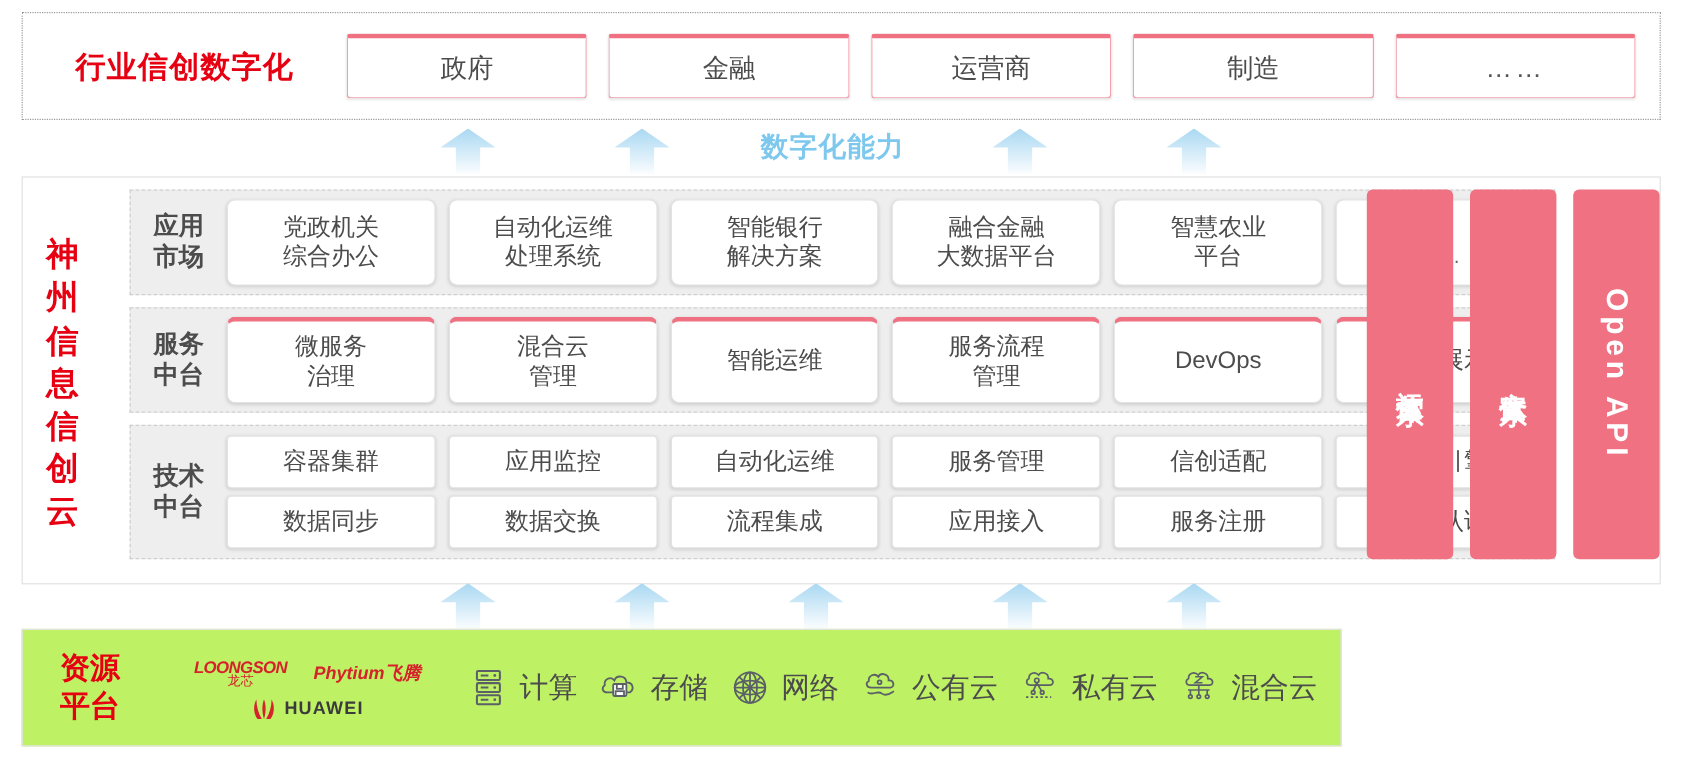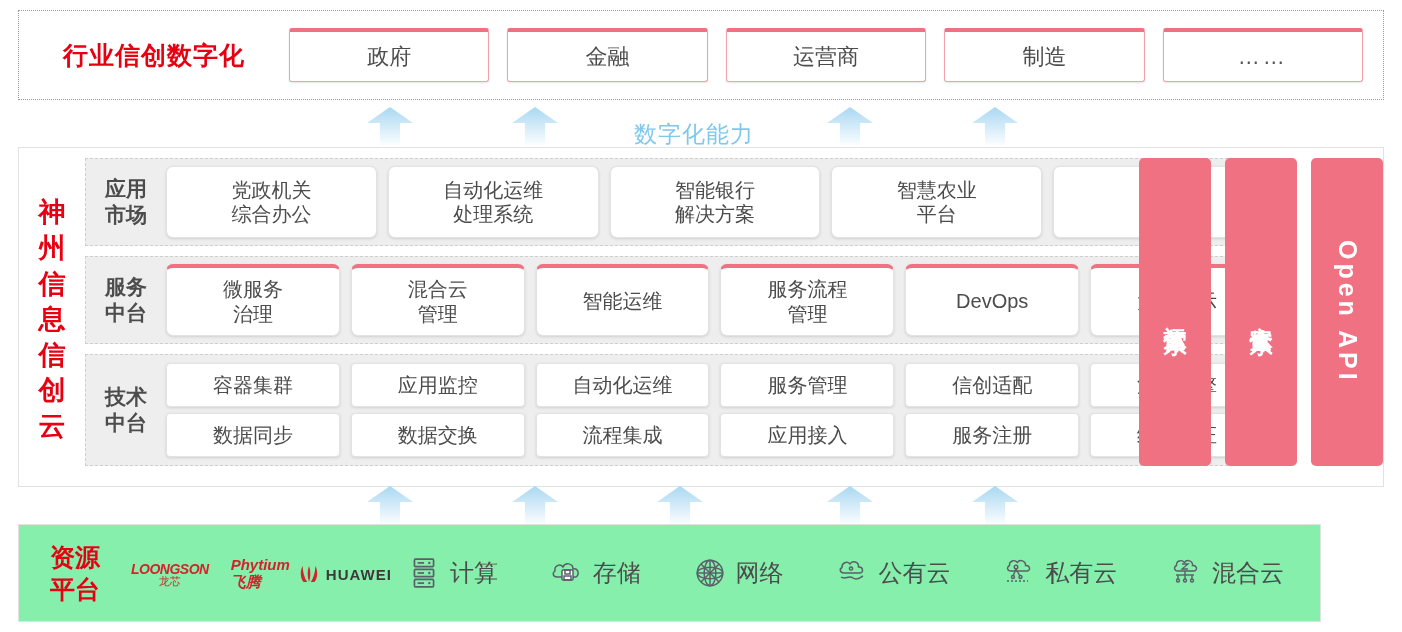--- a/index.html
+++ b/index.html
@@ -36,22 +36,22 @@
   }
   .industry-tab.dots { color: #555; letter-spacing: 3px; }
 
   
   .gap-upper {
     position: absolute; left: 18px; top: 101px;
     width: 1366px; height: 44px;
   }
   .cap-label {
     position: absolute; left: 616px; top: 6px;
-    font-size: 23px; color: #7ec8ee; font-weight: normal;
-    letter-spacing: 1px; white-space: nowrap; margin-top: 12px;
+    font-size: 23px; color: #7ec8ee; font-weight: bold;
+    letter-spacing: 1px; white-space: nowrap;
   }
   .arrow {
     position: absolute; bottom: 0;
     width: 46px; height: 38px;
     background: linear-gradient(to top, rgba(173,216,240,0.05), #a9d8f2);
     -webkit-clip-path: polygon(50% 0%, 100% 42%, 72% 42%, 72% 100%, 28% 100%, 28% 42%, 0% 42%);
     clip-path: polygon(50% 0%, 100% 42%, 72% 42%, 72% 100%, 28% 100%, 28% 42%, 0% 42%);
   }
 
   
@@ -62,21 +62,21 @@
     background: #fff;
     display: flex;
   }
   .cloud-title {
     width: 66px; padding: 6px 0 0 0;
     display: flex; flex-direction: column;
     align-items: center; justify-content: center;
     color: #e60012; font-size: 27px; font-weight: bold;
     line-height: 1.32;
   }
-  .cloud-body { flex: 1; position: relative; padding: 10px 14px 10px 0; }
+  .cloud-body { flex: 1; position: relative; padding: 10px 14px 10px 0; margin-left: 23px; }
 
   .layer {
     position: absolute; left: 0;
     background: #eeeeee;
     border: 1px dashed #cfcfcf;
     display: flex; align-items: center;
   }
   .layer-app { top: 10px;  height: 88px;  width: 1188px; }
   .layer-svc { top: 108px; height: 88px;  width: 1188px; }
   .layer-tech{ top: 206px; height: 112px; width: 1188px; }
@@ -117,31 +117,31 @@
   }
   .pillar .vt { writing-mode: vertical-rl; text-orientation: upright; line-height: 1.25; }
   .pillar .vt-latin { writing-mode: vertical-rl; text-orientation: mixed; letter-spacing: 4px; font-size: 25px; }
 
   
   .gap-lower { position: absolute; left: 18px; top: 488px; width: 1366px; height: 36px; }
 
   
   .resource-band {
     position: absolute; left: 18px; top: 524px;
-    width: 1303px; height: 98px;
-    border: 1px solid #e2e2e2; background: #86efac;
+    width: 1100px; height: 98px;
+    border: 1px solid #e2e2e2; background: #bef264;
     display: flex; align-items: center;
   }
   .res-title {
     width: 112px; text-align: center;
     color: #e60012; font-size: 25px; font-weight: bold;
     line-height: 1.3;
   }
   .vendor-logos {
-    width: 250px; display: flex; flex-direction: row;
+    width: 250px; display: flex; flex-direction: column;
     align-items: center; gap: 8px; padding-top: 2px;
   }
   .logo-row { display: flex; align-items: center; gap: 22px; }
   .logo-loongson { display: flex; flex-direction: column; align-items: center; line-height: 1; }
   .logo-loongson .en {
     font-size: 14px; font-weight: bold; font-style: italic;
     color: #d4232b; letter-spacing: -0.5px;
   }
   .logo-loongson .cn { font-size: 11px; color: #d4232b; font-weight: normal; }
   .logo-phytium { font-size: 15px; font-weight: bold; font-style: italic; color: #d4232b; }
@@ -208,20 +208,26 @@
             <div class="card card-app">
               <div>
                   <div>自动化运维</div>
                   <div>处理系统</div>
                 </div>
             </div>
             <div class="card card-app">
               <div>
                   <div>智能银行</div>
                   <div>解决方案</div>
+                </div>
+            </div>
+            <div class="card card-app">
+              <div>
+                  <div>融合金融</div>
+                  <div>大数据平台</div>
                 </div>
             </div>
             <div class="card card-app">
               <div>
                   <div>智慧农业</div>
                   <div>平台</div>
                 </div>
             </div>
             <div class="card card-app dots">……</div>
           </div>

